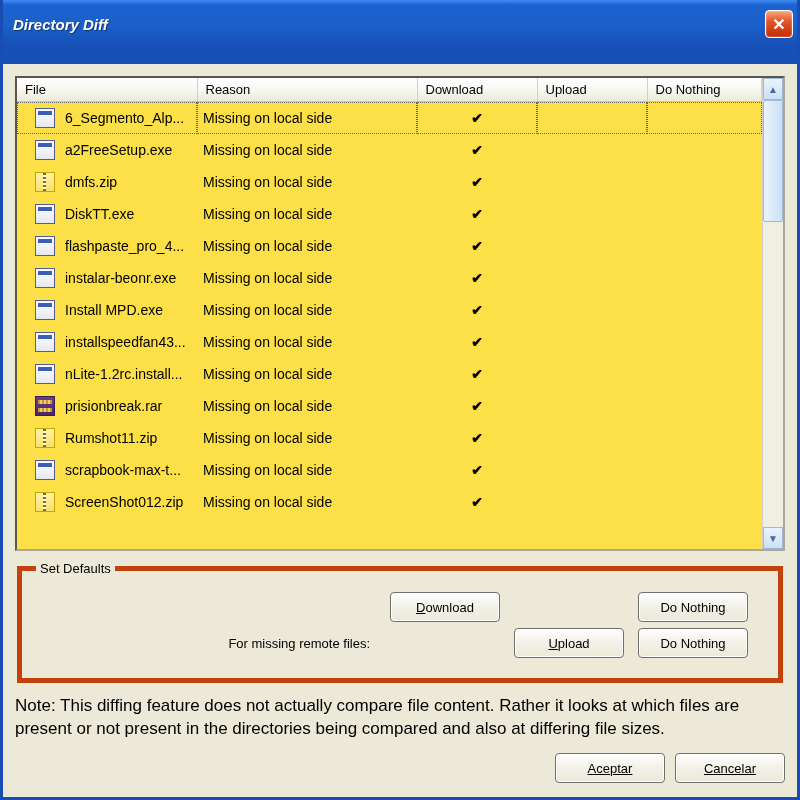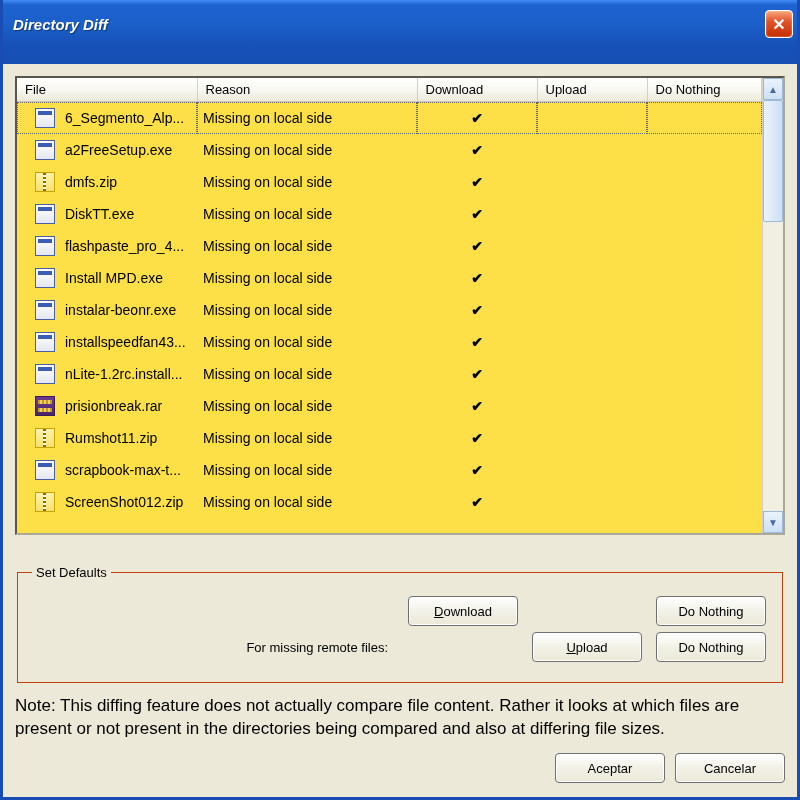--- a/index.html
+++ b/index.html
@@ -188,23 +188,23 @@
   }
   .sb-thumb {
     position:absolute;
     top:0; left:0; right:0;
     height:120px;
     background: linear-gradient(to right, #eaf3fc 0%, #cde0f5 100%);
     border:1px solid #9db9d7;
     border-radius:2px;
   }
   fieldset.defaults {
-    margin-top: 30px;
-    border: 1px solid #c2410c;
-    padding: 10px 16px 14px 14px;
+    margin-top: 10px;
+    border: 5px solid #c2410c;
+    padding: 10px 30px 14px 14px;
   }
   fieldset.defaults legend {
     padding: 0 4px;
     font-size: 13px;
   }
   .def-row {
     display: flex;
     align-items: center;
     justify-content: flex-end;
     gap: 14px;
@@ -235,20 +235,21 @@
     margin-top: 12px;
     font-size: 17px;
     line-height: 1.35;
   }
   .dialog-buttons {
     display:flex;
     justify-content:flex-end;
     gap: 10px;
     margin-top: 12px;
     margin-bottom: 4px;
+    text-decoration: underline;
   }
   .col1{width:180px;}
   .col2{width:220px;}
   .col3{width:120px;}
   .col4{width:110px;}
   .col5{width:auto;}
 </style>
 </head>
 <body>
 
@@ -340,33 +341,33 @@
                 </td>
                 <td>Missing on local side</td>
                 <td class="check">✔</td>
                 <td class="check"></td>
                 <td class="check"></td>
               </tr>
               <tr>
                 <td>
                   <div class="file-cell">
                     <span class="ficon exe"></span>
+                    <span class="file-label">instalar-beonr.exe</span>
+                  </div>
+                </td>
+                <td>Missing on local side</td>
+                <td class="check">✔</td>
+                <td class="check"></td>
+                <td class="check"></td>
+              </tr>
+              <tr>
+                <td>
+                  <div class="file-cell">
+                    <span class="ficon exe"></span>
                     <span class="file-label">Install MPD.exe</span>
-                  </div>
-                </td>
-                <td>Missing on local side</td>
-                <td class="check">✔</td>
-                <td class="check"></td>
-                <td class="check"></td>
-              </tr>
-              <tr>
-                <td>
-                  <div class="file-cell">
-                    <span class="ficon exe"></span>
-                    <span class="file-label">instalar-beonr.exe</span>
                   </div>
                 </td>
                 <td>Missing on local side</td>
                 <td class="check">✔</td>
                 <td class="check"></td>
                 <td class="check"></td>
               </tr>
               <tr>
                 <td>
                   <div class="file-cell">

